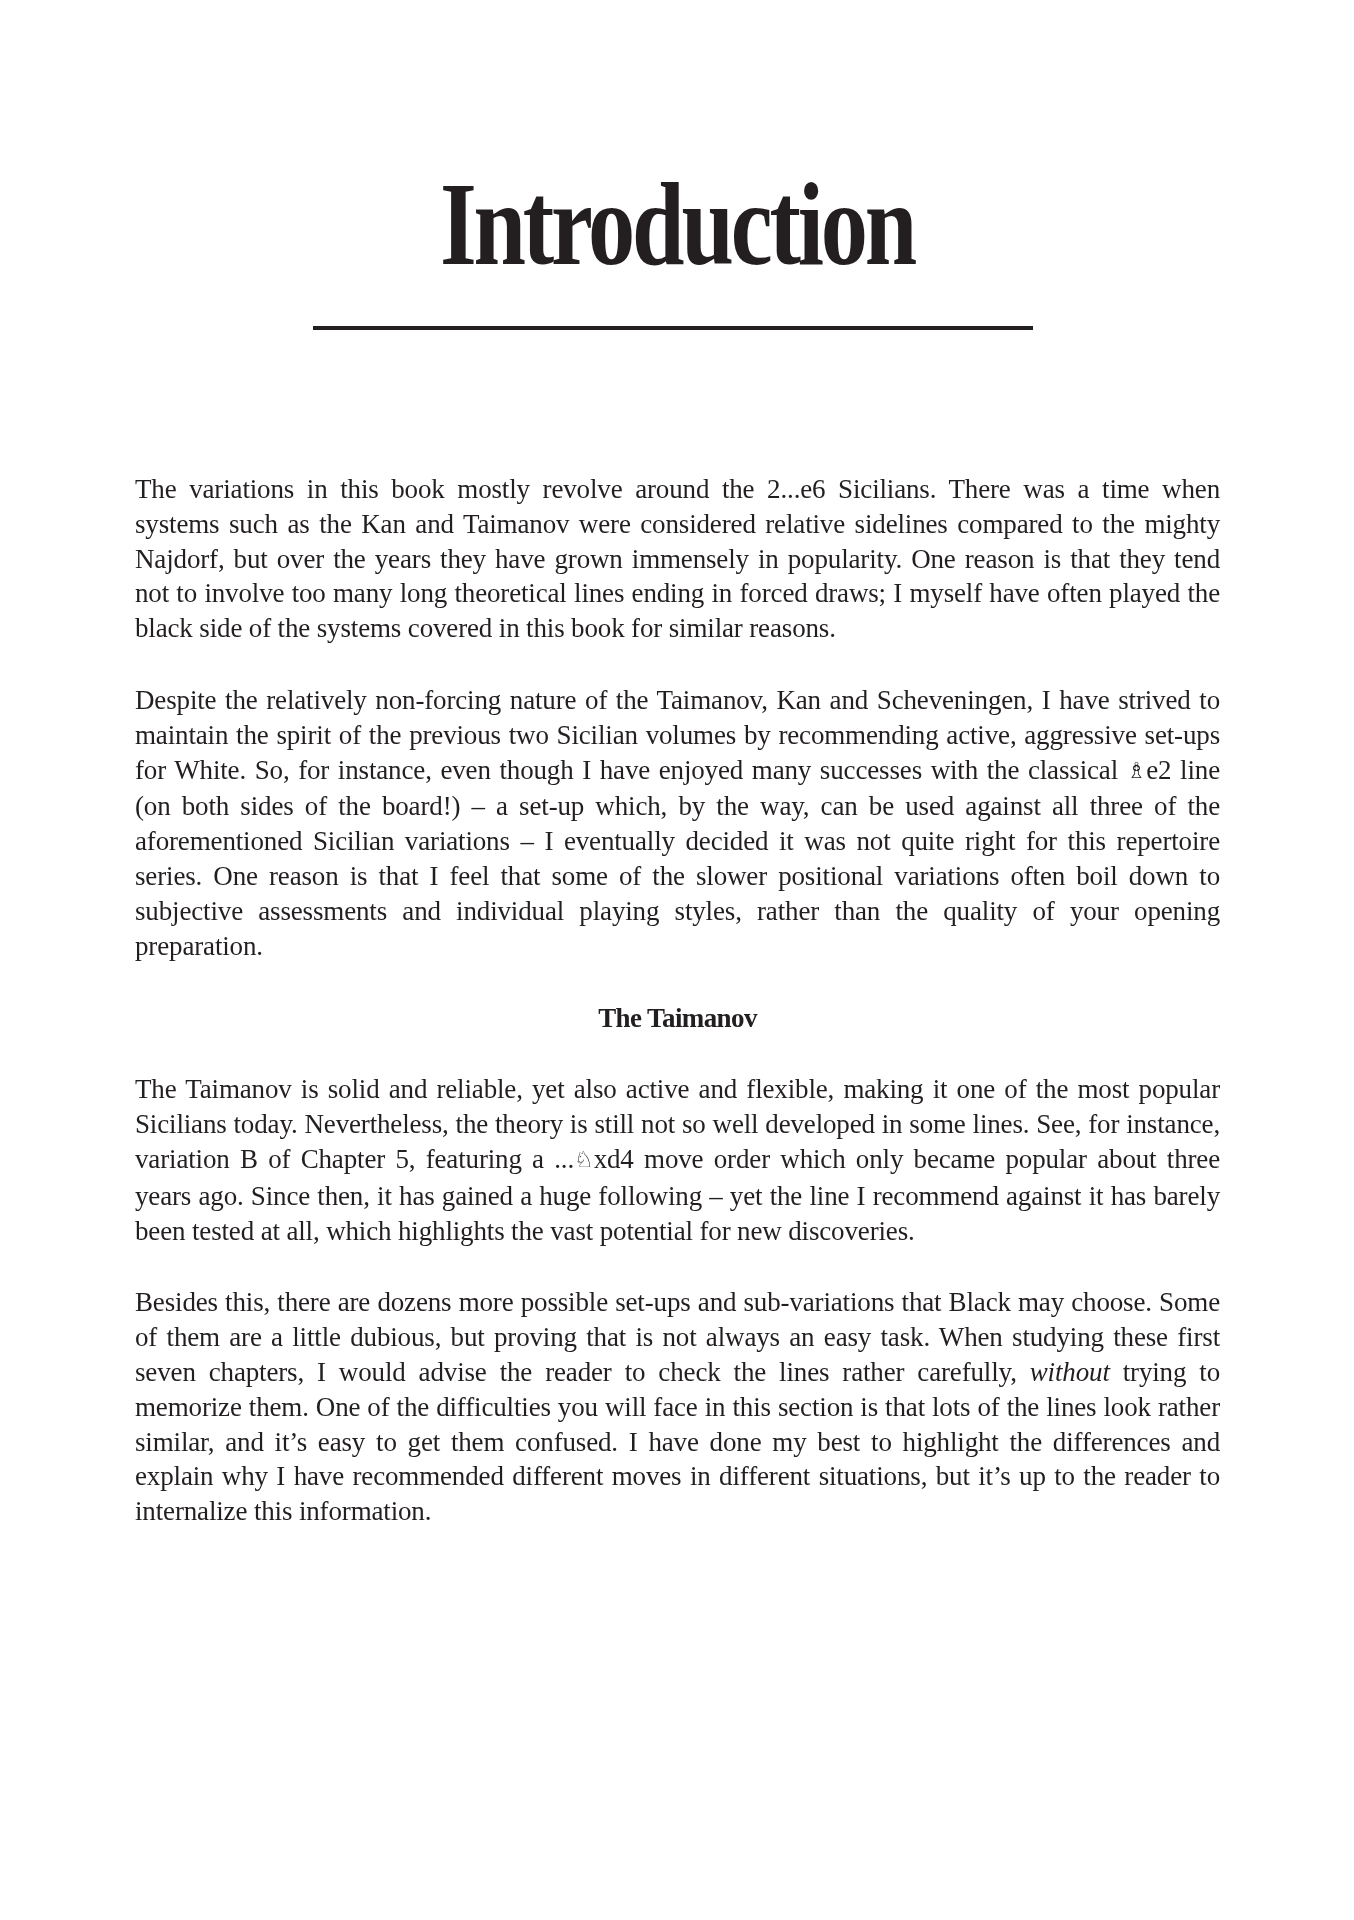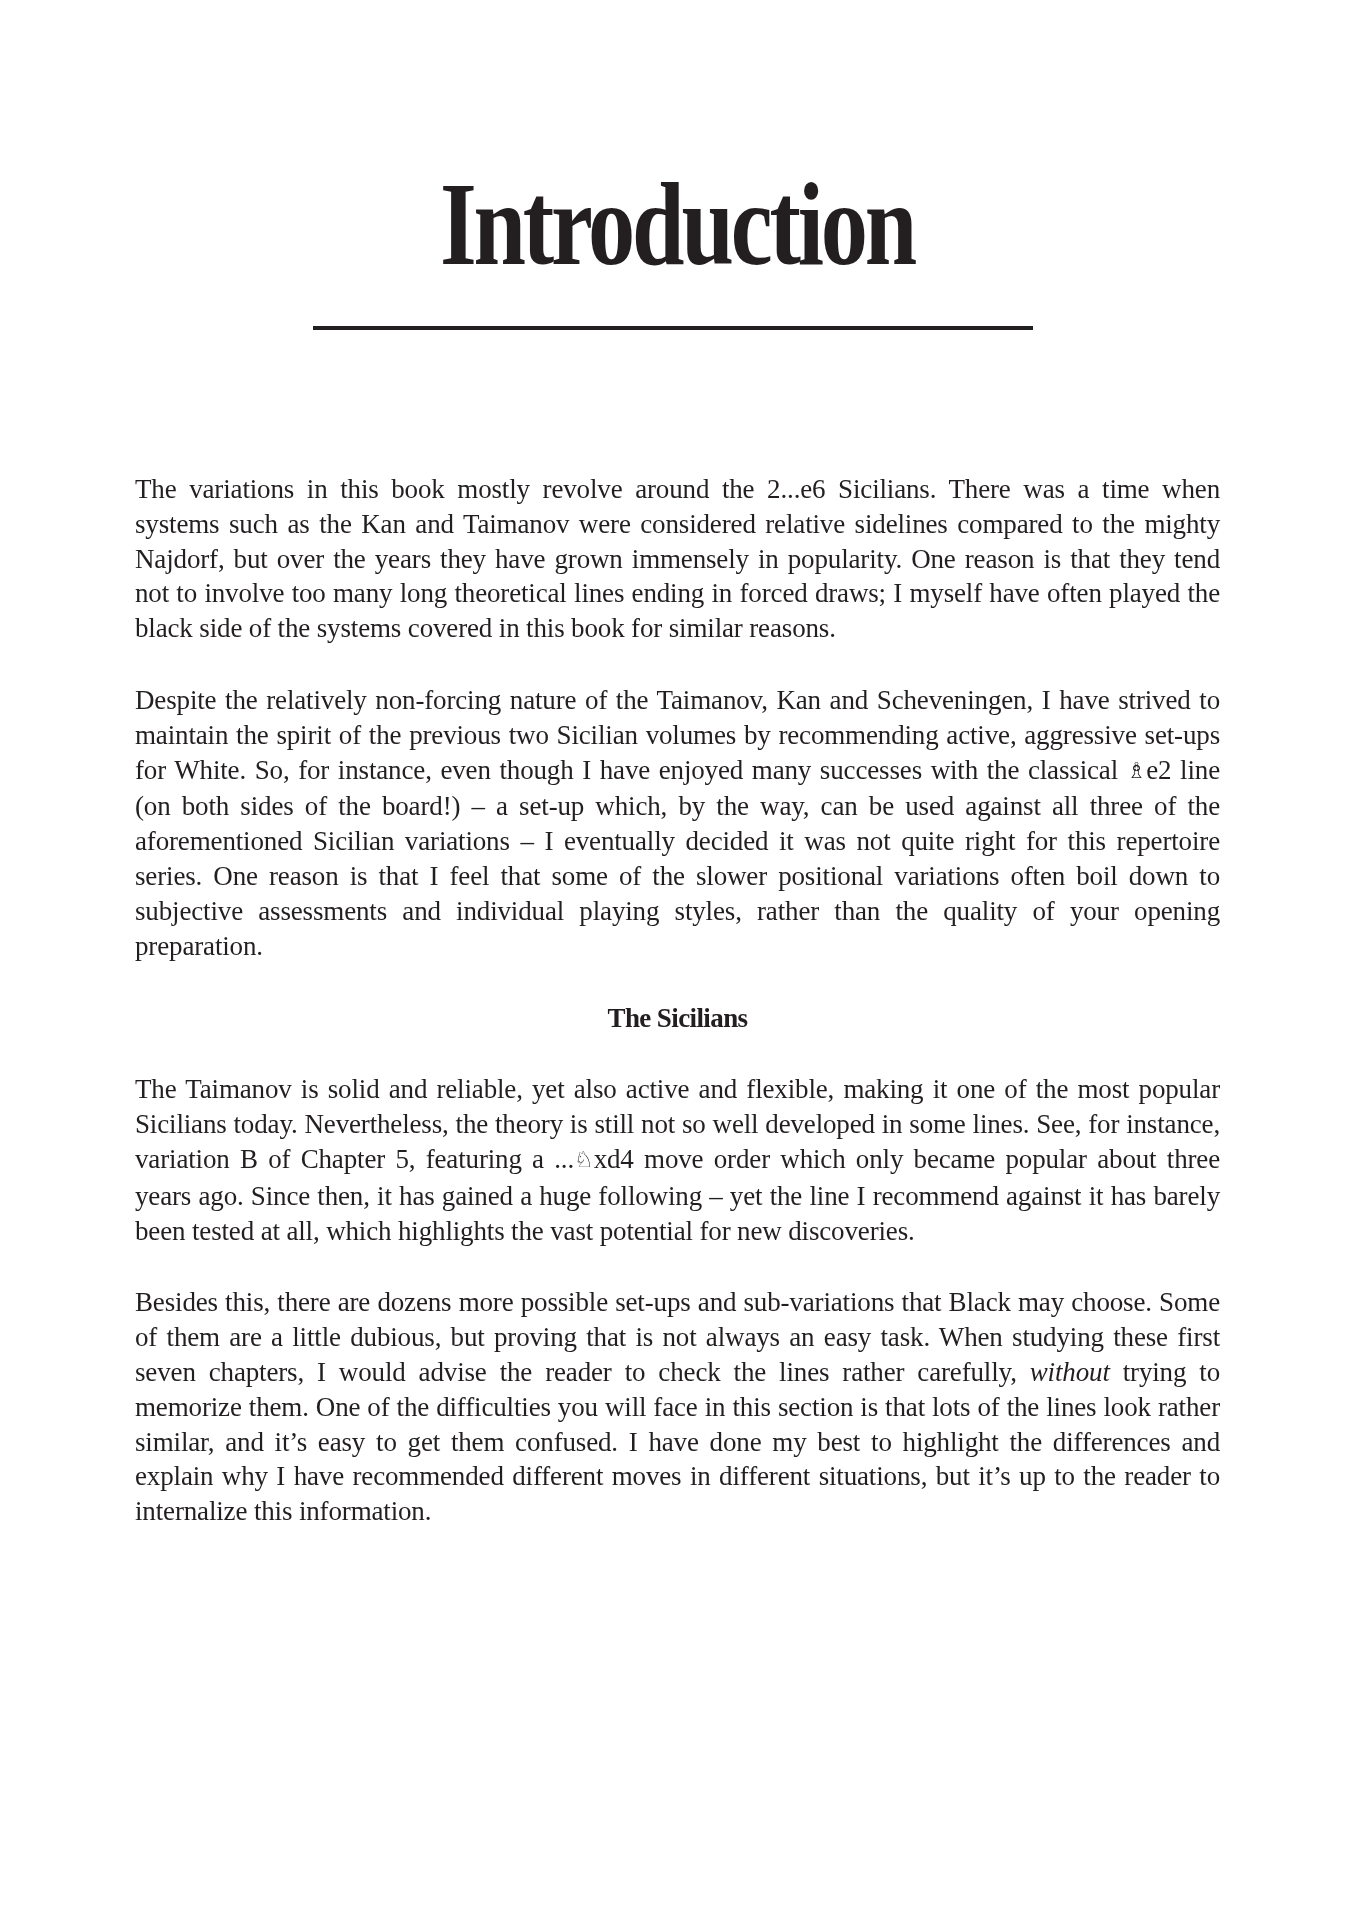--- a/index.html
+++ b/index.html
@@ -88,20 +88,20 @@
   <h1 class="chapter-title">Introduction</h1>
 
   <div class="title-rule"></div>
 
   <div class="body-text">
 
     <p><span>The variations in this book mostly revolve around the 2...e6 Sicilians. There was a time when systems such as the Kan and Taimanov were considered relative sidelines compared to the mighty Najdorf, but over the years they have grown immensely in popularity. One reason is that they tend not to involve too many long theoretical lines ending in forced draws; I myself have often played the black side of the systems covered in this book for similar reasons.</span></p>
 
     <p><span>Despite the relatively non-forcing nature of the Taimanov, Kan and Scheveningen, I have strived to maintain the spirit of the previous two Sicilian volumes by recommending active, aggressive set-ups for White. So, for instance, even though I have enjoyed many successes with the classical </span><span class="figurine">♗</span><span>e2 line (on both sides of the board!) – a set-up which, by the way, can be used against all three of the aforementioned Sicilian variations – I eventually decided it was not quite right for this repertoire series. One reason is that I feel that some of the slower positional variations often boil down to subjective assessments and individual playing styles, rather than the quality of your opening preparation.</span></p>
 
-    <h2 class="section-heading">The Sicilians</h2>
+    <h2 class="section-heading">The Taimanov</h2>
 
     <p><span>The Taimanov is solid and reliable, yet also active and flexible, making it one of the most popular Sicilians today. Nevertheless, the theory is still not so well developed in some lines. See, for instance, variation B of Chapter 5, featuring a ...</span><span class="figurine">♘</span><span>xd4 move order which only became popular about three years ago. Since then, it has gained a huge following – yet the line I recommend against it has barely been tested at all, which highlights the vast potential for new discoveries.</span></p>
 
     <p><span>Besides this, there are dozens more possible set-ups and sub-variations that Black may choose. Some of them are a little dubious, but proving that is not always an easy task. When studying these first seven chapters, I would advise the reader to check the lines rather carefully, </span><em>without</em><span> trying to memorize them. One of the difficulties you will face in this section is that lots of the lines look rather similar, and it’s easy to get them confused. I have done my best to highlight the differences and explain why I have recommended different moves in different situations, but it’s up to the reader to internalize this information.</span></p>
 
   </div>
 </div>
 
 </body></html>

